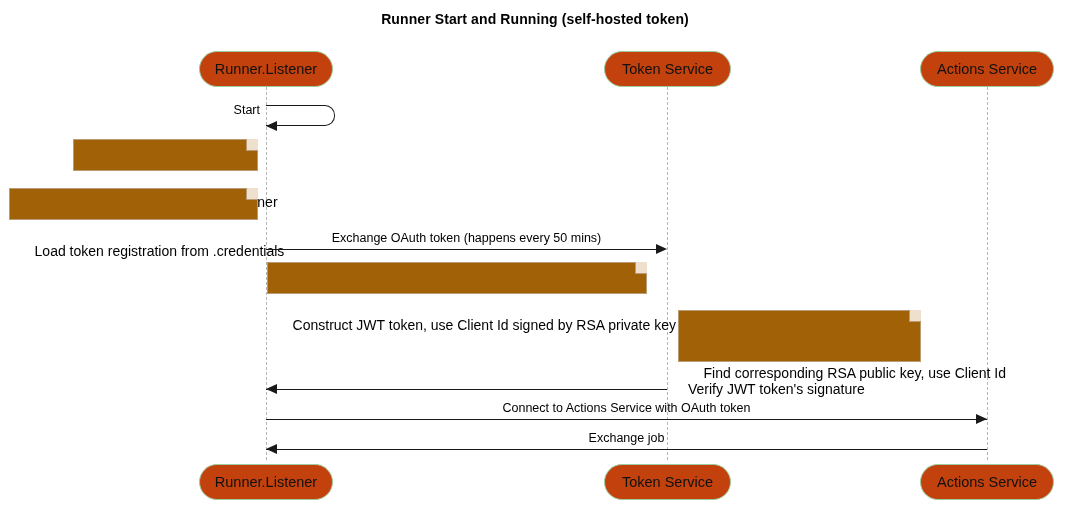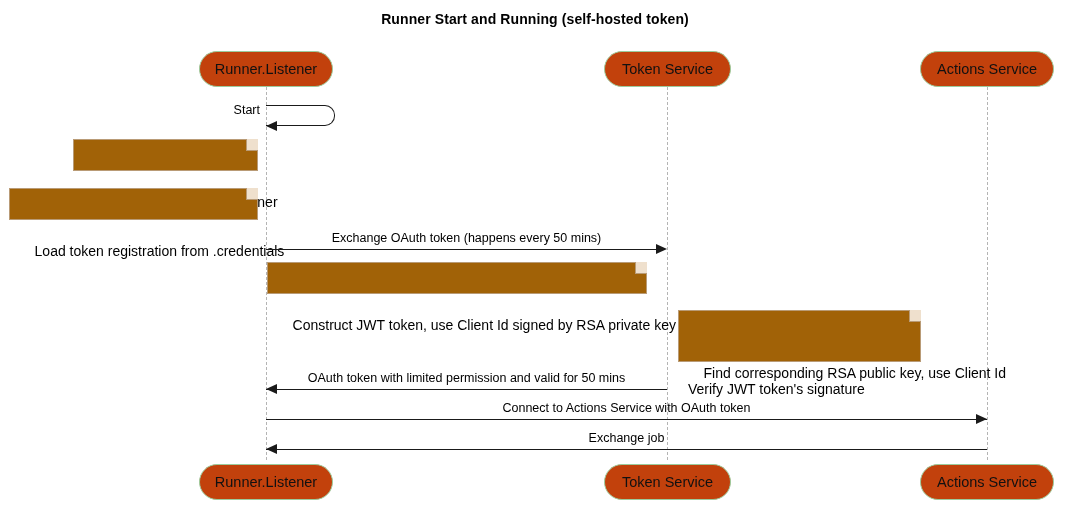--- a/index.html
+++ b/index.html
@@ -179,21 +179,20 @@
 
   <div class="note" style="left:678px; top:310px; width:243px; height:52px;">
     <span class="fold-cut"></span>
     <span class="fold"></span>
     <span>Find corresponding RSA public key, use Client Id
 Verify JWT token's signature</span>
   </div>
 
   <div class="msg" style="left:266px; top:389px; width:401px;"></div>
   <div class="arrowhead-left" style="left:266px; top:383.8px;"></div>
-  <div class="msg-label center" style="left:266px; top:371px; width:401px;">OAuth token with limited permission and valid for 50 mins</div>
 
   <div class="msg" style="left:266px; top:419px; width:721px;"></div>
   <div class="arrowhead-right" style="left:976px; top:413.8px;"></div>
   <div class="msg-label center" style="left:266px; top:401px; width:721px;">Connect to Actions Service with OAuth token</div>
 
   <div class="msg" style="left:266px; top:449px; width:721px;"></div>
   <div class="arrowhead-left" style="left:266px; top:443.8px;"></div>
   <div class="msg-label center" style="left:266px; top:431px; width:721px;">Exchange job</div>
 
 </div>

